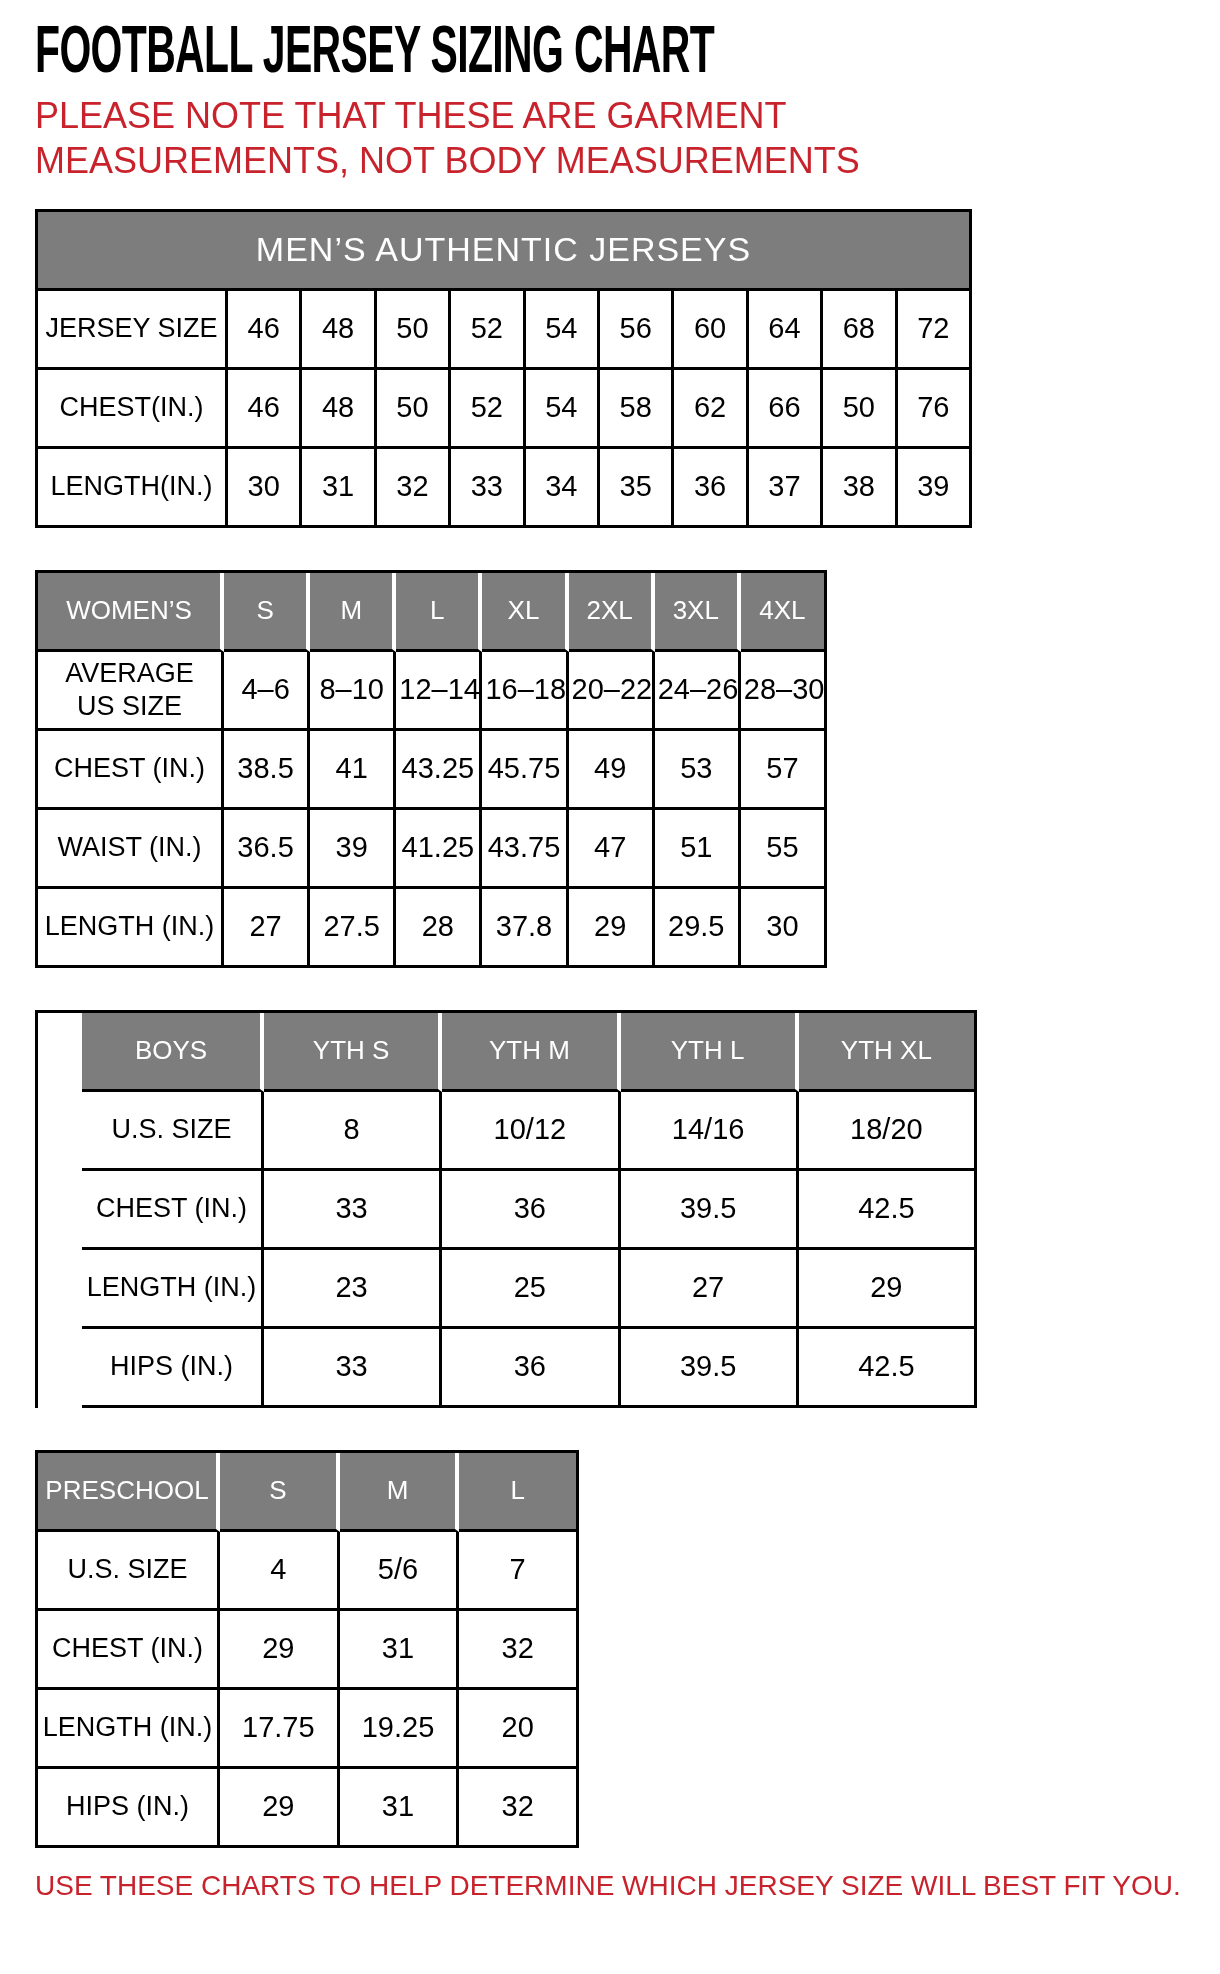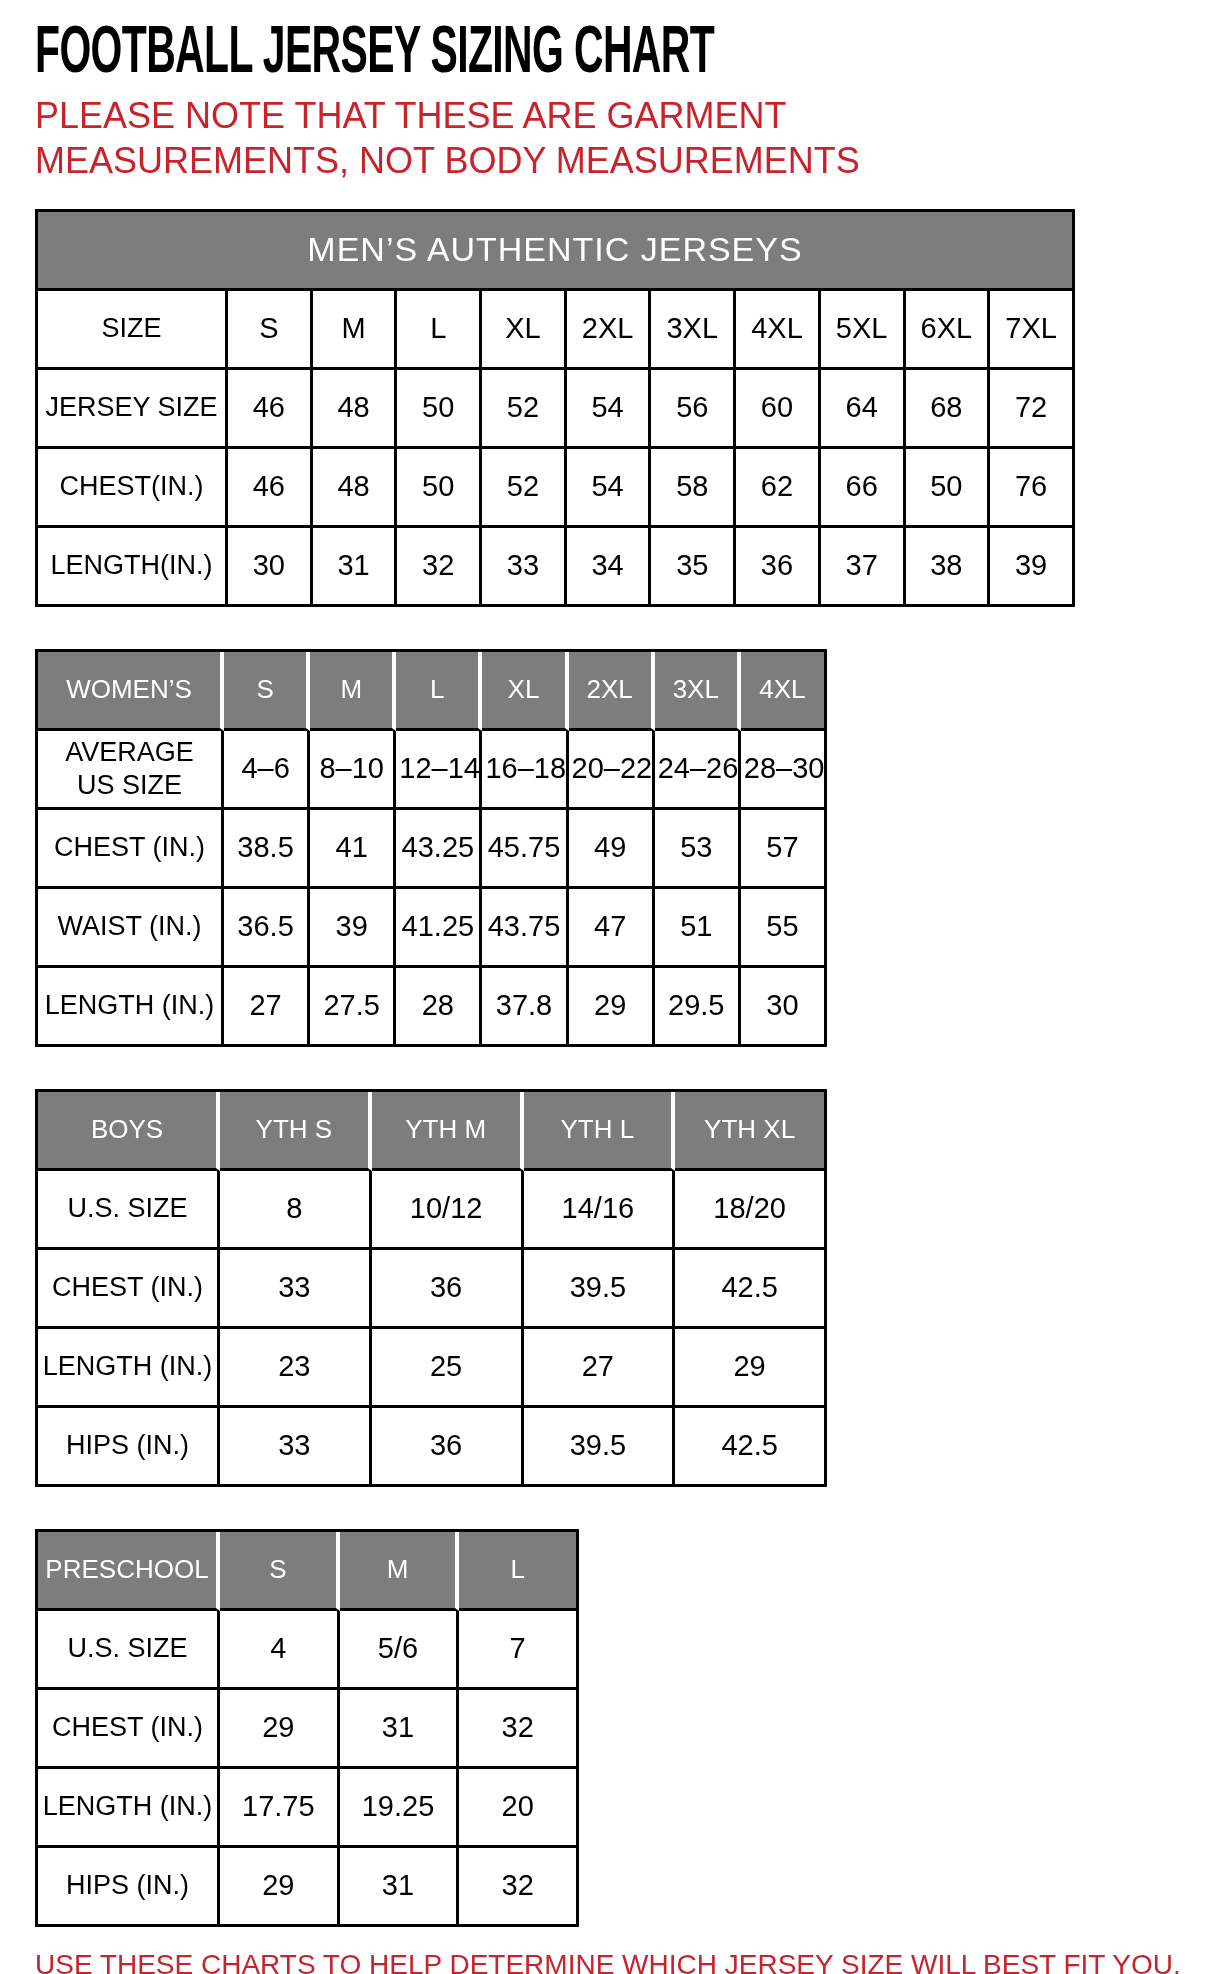--- a/index.html
+++ b/index.html
@@ -34,23 +34,23 @@
   }
 
   table.size-table {
     border-collapse: separate;
     border-spacing: 0;
     table-layout: fixed;
     border-top: 3px solid #000;
     border-left: 3px solid #000;
     margin-top: 42px;
   }
-  table.mens      { width: 1040px; margin-top: 26px; }
+  table.mens      { width: 937px; margin-top: 26px; }
   table.womens    { width: 792px; }
-  table.boys      { width: 792px; }
+  table.boys      { width: 942px; padding-left: 44px; }
   table.preschool { width: 544px; }
 
   .size-table td, .size-table th {
     border-right: 3px solid #000;
     border-bottom: 3px solid #000;
     height: 79px;
     text-align: center;
     vertical-align: middle;
     font-weight: 400;
     padding: 2px 3px;
@@ -106,33 +106,20 @@
         <col>
         <col>
         <col>
         <col>
         <col>
         <col>
       </colgroup>
       <tbody>
         <tr>
           <td class="banner" colspan="11">MEN’S AUTHENTIC JERSEYS</td>
-        </tr>
-        <tr>
-          <td class="rowlabel">SIZE</td>
-          <td class="val">S</td>
-          <td class="val">M</td>
-          <td class="val">L</td>
-          <td class="val">XL</td>
-          <td class="val">2XL</td>
-          <td class="val">3XL</td>
-          <td class="val">4XL</td>
-          <td class="val">5XL</td>
-          <td class="val">6XL</td>
-          <td class="val">7XL</td>
         </tr>
         <tr>
           <td class="rowlabel">JERSEY SIZE</td>
           <td class="val">46</td>
           <td class="val">48</td>
           <td class="val">50</td>
           <td class="val">52</td>
           <td class="val">54</td>
           <td class="val">56</td>
           <td class="val">60</td>

